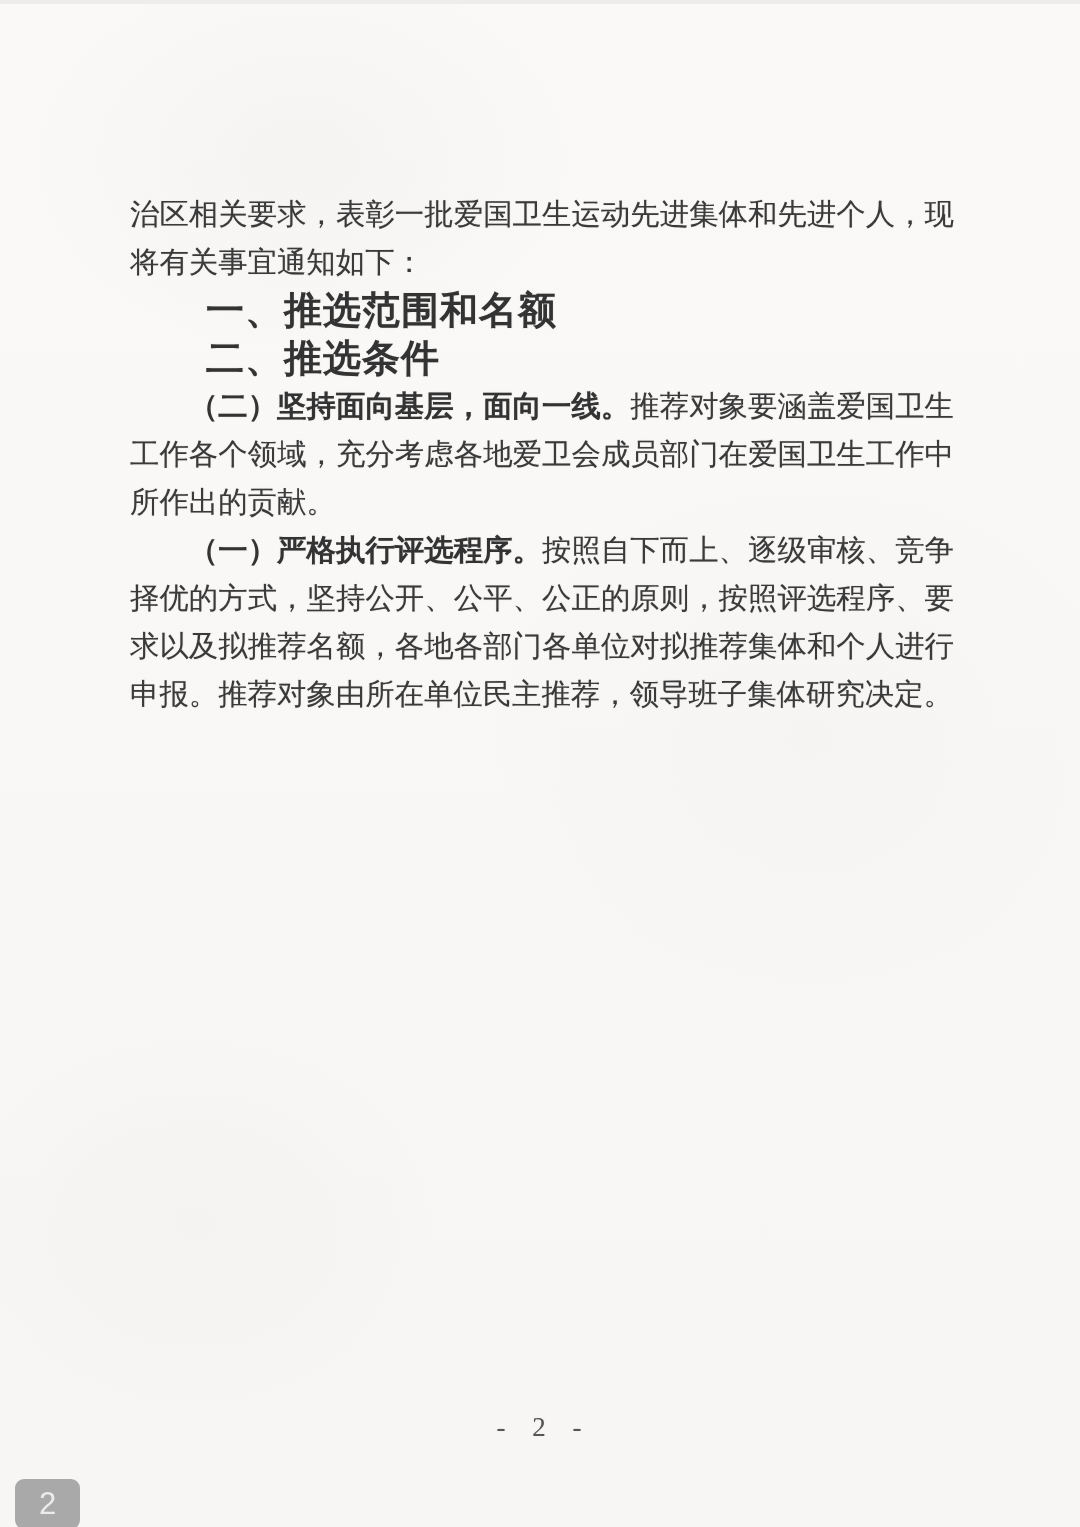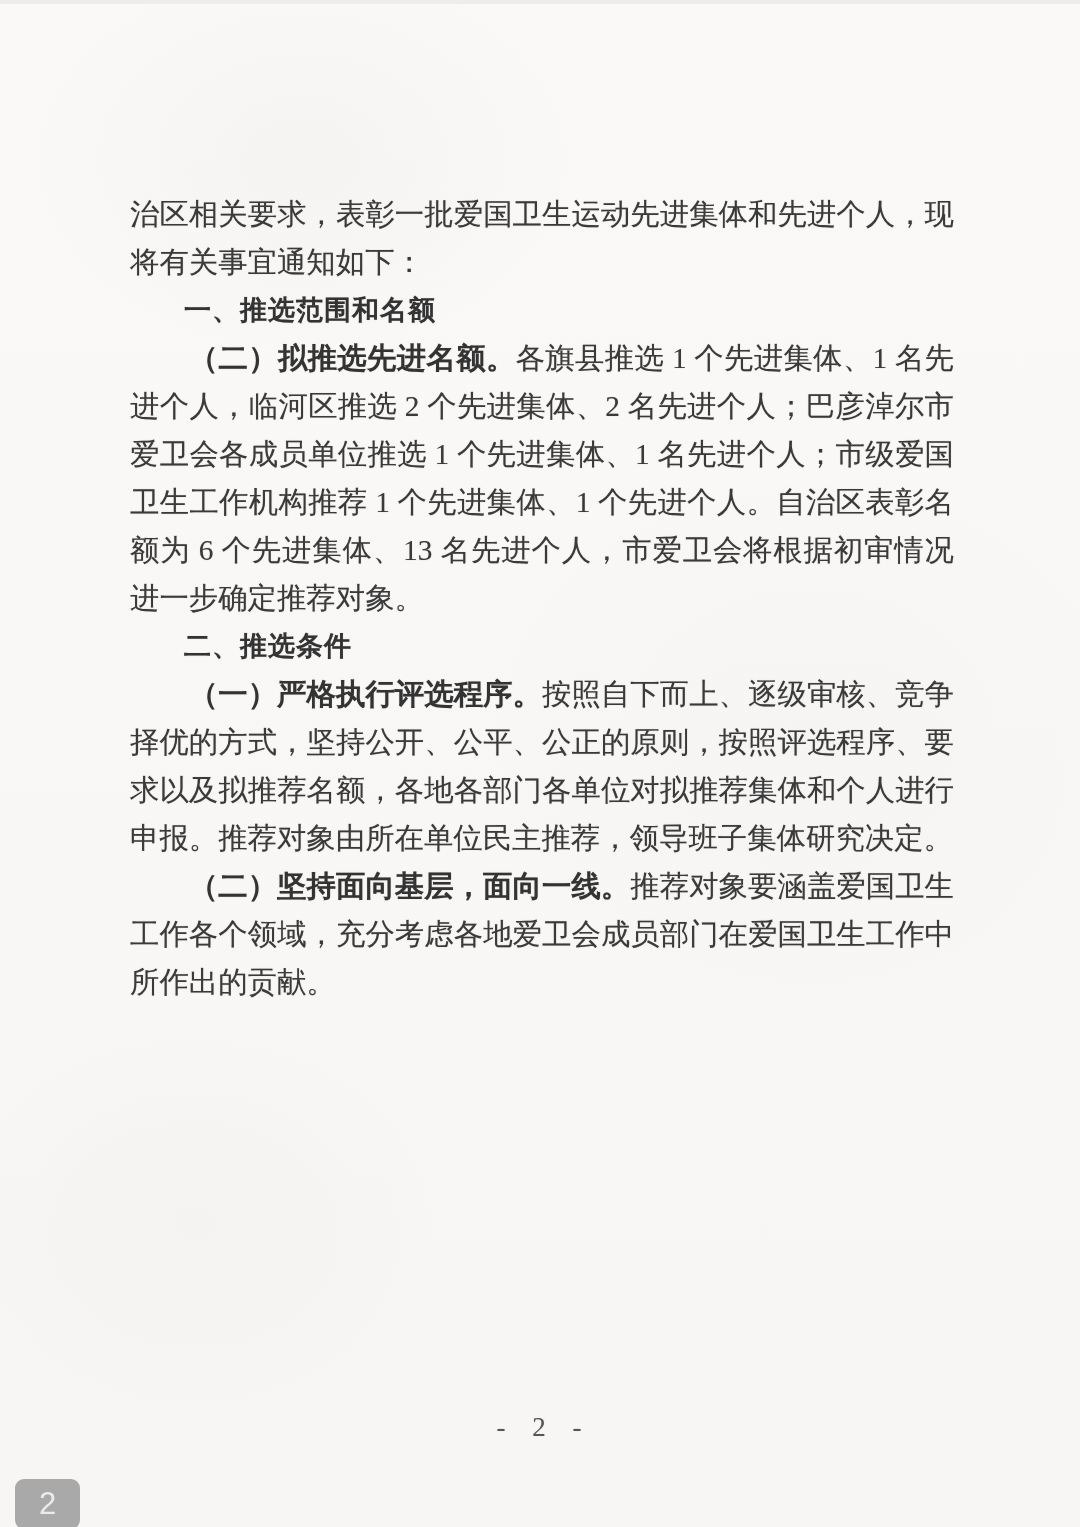--- a/index.html
+++ b/index.html
@@ -38,21 +38,21 @@
   .para {
     margin: 0;
     text-indent: 2em;
   }
   .para.no-indent {
     text-indent: 0;
   }
   .heading {
     margin: 0;
     text-indent: 2em;
-    font-size: 27px;
+    font-size: 38px;
     line-height: 48px;
     font-weight: 700;
     font-family: "Liberation Sans", sans-serif;
     color: #333333;
     letter-spacing: 1px;
   }
   .lead {
     font-family: "Liberation Sans", sans-serif;
     font-weight: 700;
     color: #333333;
@@ -91,29 +91,28 @@
 
 <div class="page">
 
   <div class="doc-body">
 
     <p class="para no-indent">治区相关要求，表彰一批爱国卫生运动先进集体和先进个人，现将有关事宜通知如下：</p>
 
     <h2 class="heading">一、推选范围和名额</h2>
 
 
-    <p class="para"><strong class="lead">（二）拟推选先进名额。</strong><span>各旗县推选 1 个先进集体、1 名先进个人，临河区推选 2 个先进集体、2 名先进个人；巴彦淖尔市爱卫会各成员单位推选 1 个先进集体、1 名先进个人；市级爱国卫生工作机构推荐 1 个先进集体、1 个先进个人。自治区表彰名额为 6 个先进集体、13 名先进个人，市爱卫会将根据初审情况进一步确定推荐对象。</span></p>
 
     <h2 class="heading">二、推选条件</h2>
 
 
 
+    <p class="para"><strong class="lead">（二）坚持面向基层，面向一线。</strong><span>推荐对象要涵盖爱国卫生工作各个领域，充分考虑各地爱卫会成员部门在爱国卫生工作中所作出的贡献。</span></p>
+
     <p class="para"><strong class="lead">（一）严格执行评选程序。</strong><span>按照自下而上、逐级审核、竞争择优的方式，坚持公开、公平、公正的原则，按照评选程序、要求以及拟推荐名额，各地各部门各单位对拟推荐集体和个人进行申报。推荐对象由所在单位民主推荐，领导班子集体研究决定。</span></p>
-
-    <p class="para"><strong class="lead">（二）坚持面向基层，面向一线。</strong><span>推荐对象要涵盖爱国卫生工作各个领域，充分考虑各地爱卫会成员部门在爱国卫生工作中所作出的贡献。</span></p>
 
 
   </div>
 
   <div class="page-number">- 2 -</div>
 
   <div class="page-badge">2</div>
 
 </div>
 

